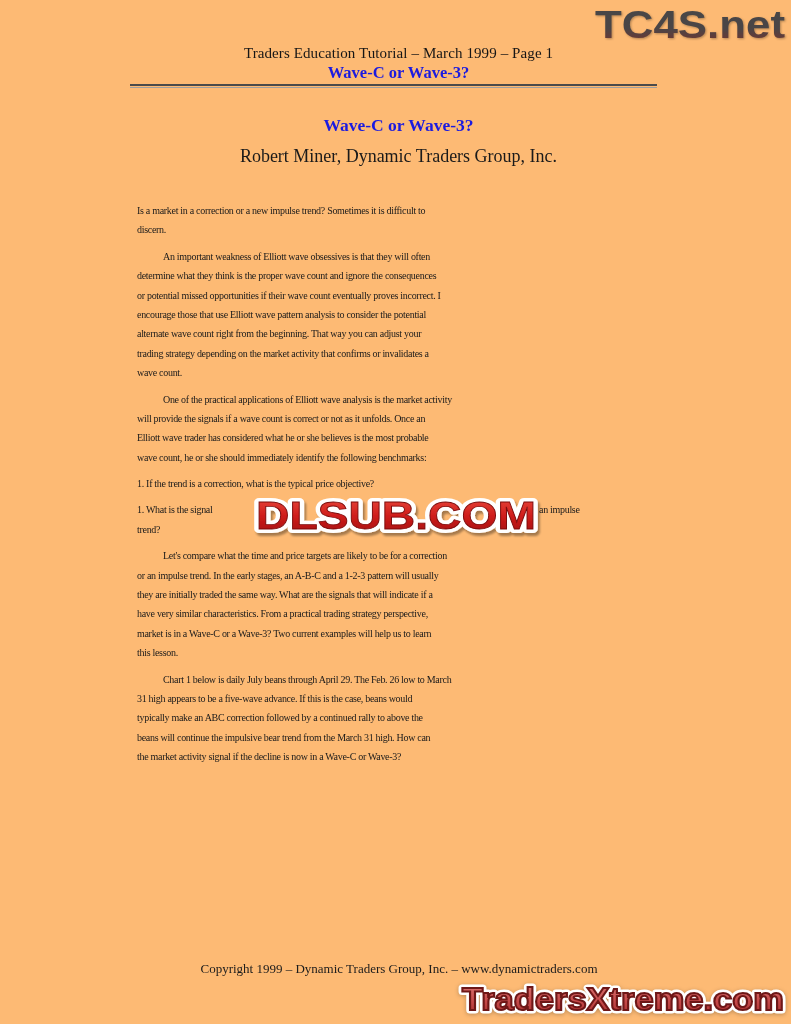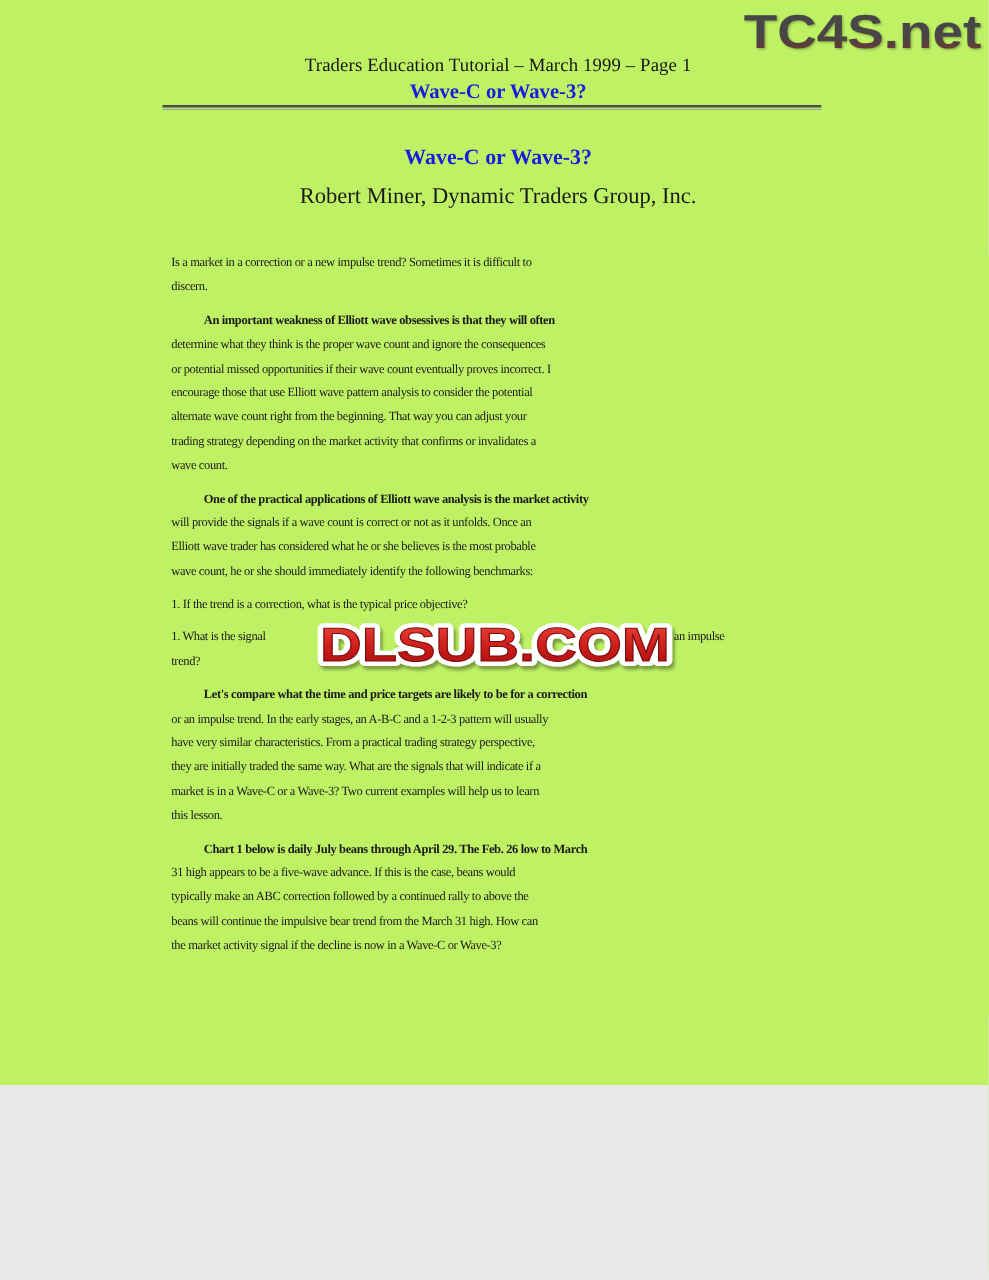--- a/index.html
+++ b/index.html
@@ -1,39 +1,39 @@
 <!DOCTYPE html>
 <html><head>
 <meta charset="utf-8">
 <style>
   * { margin:0; padding:0; box-sizing:border-box; }
   html,body { background:#e8e8e8; }
   .page {
-    position:relative; width:791px; height:868px; margin:0 auto;
-    background:#bef264; overflow:hidden;
+    position:relative; width:791px; height:1024px; margin:0 auto;
+    background:#fdba74; overflow:hidden;
     font-family:"Liberation Serif", serif; color:#1a1a1a;
   }
   
   .tc4s { position:absolute; top:2px; right:3px; filter:drop-shadow(1px 1px 1px rgba(0,0,0,.30)); }
   
   .header { position:absolute; left:137px; top:45px; width:523px; text-align:center; }
   .header-line1 { font-size:15px; color:#161616; letter-spacing:.1px; }
   .header-line2 { font-size:16.5px; font-weight:bold; color:#1a1ae0; margin-top:1px; }
   .rule { position:absolute; left:130px; top:84px; width:527px; }
   .rule .r1 { height:2px; background:#4b4b4b; }
   .rule .r2 { height:1px; background:#9f9f9f; margin-top:1px; }
   
   .title { position:absolute; left:137px; top:115px; width:523px; text-align:center;
            font-size:17.5px; font-weight:bold; color:#1a1ae0; }
   .byline { position:absolute; left:137px; top:146px; width:523px; text-align:center; font-size:18px; }
   
   .body-text { position:absolute; left:137px; top:201px; width:524px; font-size:10px; letter-spacing:-0.3px; }
   .para { margin-bottom:7px; }
   .line { white-space:nowrap; height:19.4px; line-height:19.4px; }
-  .first-indent { text-indent:26px;font-weight:bold; }
+  .first-indent { text-indent:26px; }
   .split { position:relative; }
   .after-gap { position:absolute; top:0; }
   
   .dlsub { position:absolute; left:250px; top:488px; }
   
   .footer { position:absolute; left:137px; top:961px; width:524px; text-align:center;
             font-size:13px; color:#1c1c1c; }
   .txtreme { position:absolute; right:2px; top:977px; filter:drop-shadow(0 1px 2px rgba(0,0,0,.25)); }
   svg text { font-family:"Liberation Sans", sans-serif; }
 </style>
@@ -88,22 +88,22 @@
       <div class="para">
         <div class="line">1. If the trend is a correction, what is the typical price objective?</div>
       </div>
       <div class="para">
         <div class="line split"><span>1. What is the signal</span><span class="after-gap" style="left: 402px;">an impulse</span></div>
         <div class="line">trend?</div>
       </div>
       <div class="para">
         <div class="line first-indent">Let's compare what the time and price targets are likely to be for a correction</div>
         <div class="line">or an impulse trend. In the early stages, an A-B-C and a 1-2-3 pattern will usually</div>
+        <div class="line">they are initially traded the same way. What are the signals that will indicate if a</div>
         <div class="line">have very similar characteristics. From a practical trading strategy perspective,</div>
-        <div class="line">they are initially traded the same way. What are the signals that will indicate if a</div>
         <div class="line">market is in a Wave-C or a Wave-3? Two current examples will help us to learn</div>
         <div class="line">this lesson.</div>
       </div>
       <div class="para">
         <div class="line first-indent">Chart 1 below is daily July beans through April 29. The Feb. 26 low to March</div>
         <div class="line">31 high appears to be a five-wave advance. If this is the case, beans would</div>
         <div class="line">typically make an ABC correction followed by a continued rally to above the</div>
         <div class="line">beans will continue the impulsive bear trend from the March 31 high. How can</div>
         <div class="line">the market activity signal if the decline is now in a Wave-C or Wave-3?</div>
       </div>

